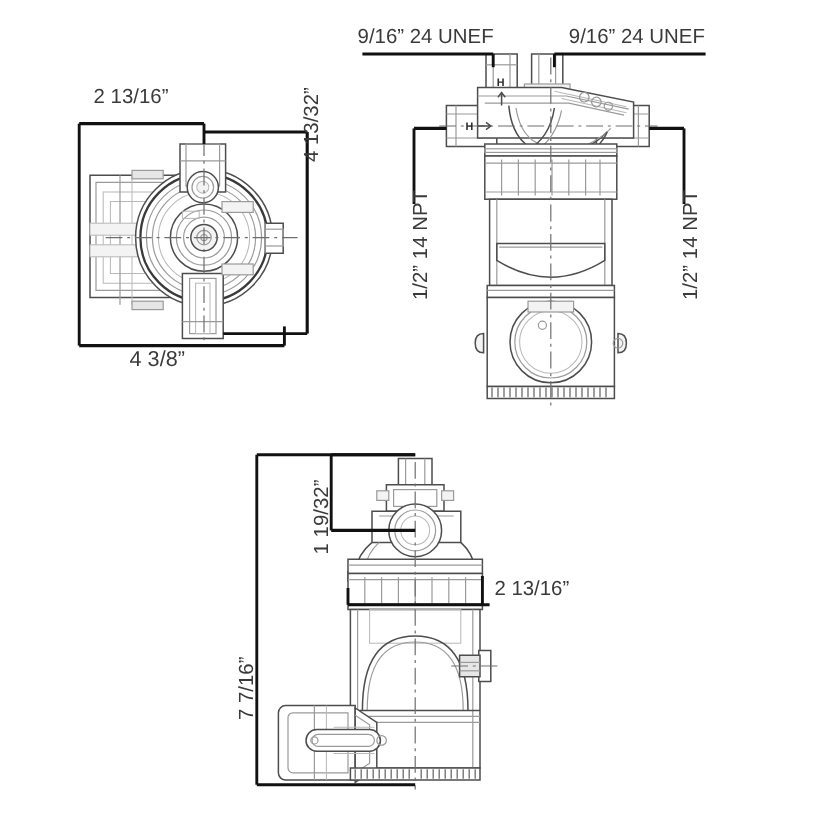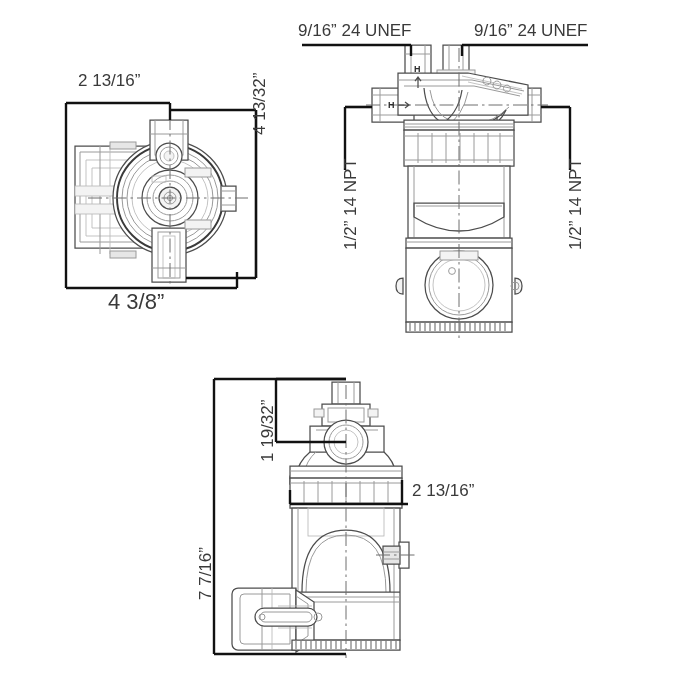--- a/index.html
+++ b/index.html
@@ -413,21 +413,21 @@
 
       <line class="dimline" x1="290" y1="504" x2="408" y2="504"></line>
       <line class="extline" x1="402" y1="480" x2="402" y2="504"></line>
       <line class="extline" x1="290" y1="490" x2="290" y2="504"></line>
     </g>
 
   </svg>
 
   <div class="lbl" style="position:absolute; left:78px; top:71px; font-size:17px; white-space:nowrap;">2 13/16”</div>
 
-  <div class="lbl" style="position:absolute; left:108px; top:289px; font-size:22px; white-space:nowrap;">4 3/8”</div>
+  <div class="lbl" style="position:absolute; left:108px; top:289px; font-size:18px; white-space:nowrap;">4 3/8”</div>
 
   <div class="lbl" style="position:absolute; left:250px; top:135px; font-size:17px; white-space:nowrap;
               transform:rotate(-90deg); transform-origin:left top;">4 13/32”</div>
 
   <div class="lbl" style="position:absolute; left:298px; top:21px; font-size:17px; white-space:nowrap;">9/16” 24 UNEF</div>
 
   <div class="lbl" style="position:absolute; left:474px; top:21px; font-size:17px; white-space:nowrap;">9/16” 24 UNEF</div>
 
   <div class="lbl" style="position:absolute; left:341px; top:250px; font-size:17px; white-space:nowrap;
               transform:rotate(-90deg); transform-origin:left top;">1/2” 14 NPT</div>

